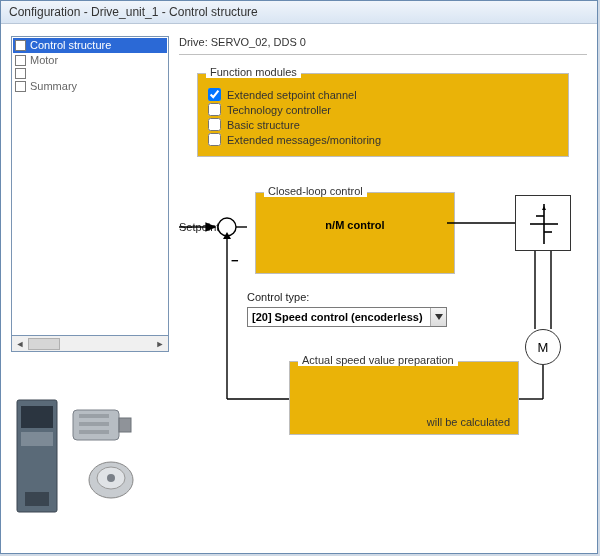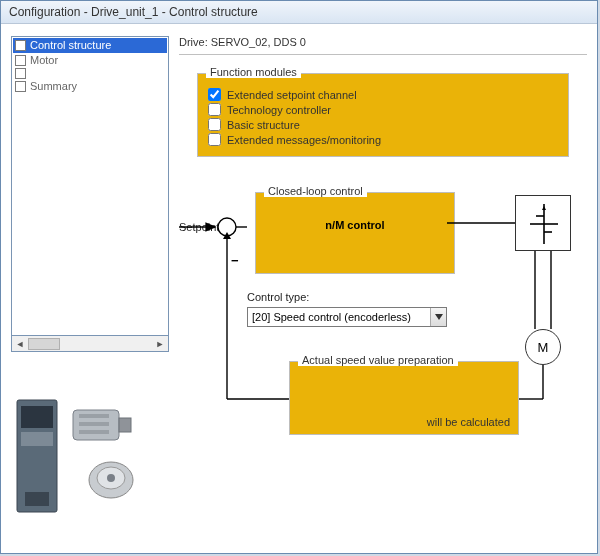--- a/index.html
+++ b/index.html
@@ -163,20 +163,21 @@
     left: 68px;
     top: 126px;
     width: 200px;
   }
   .select {
     border: 1px solid #7a7a7a;
     background: #fff;
     display: flex;
     align-items: center;
     height: 20px;
+    font-weight: bold;
   }
   .select .txt {
     flex: 1;
     padding: 0 4px;
     white-space: nowrap;
     overflow: hidden;
   }
   .select .btn {
     width: 16px;
     height: 18px;

